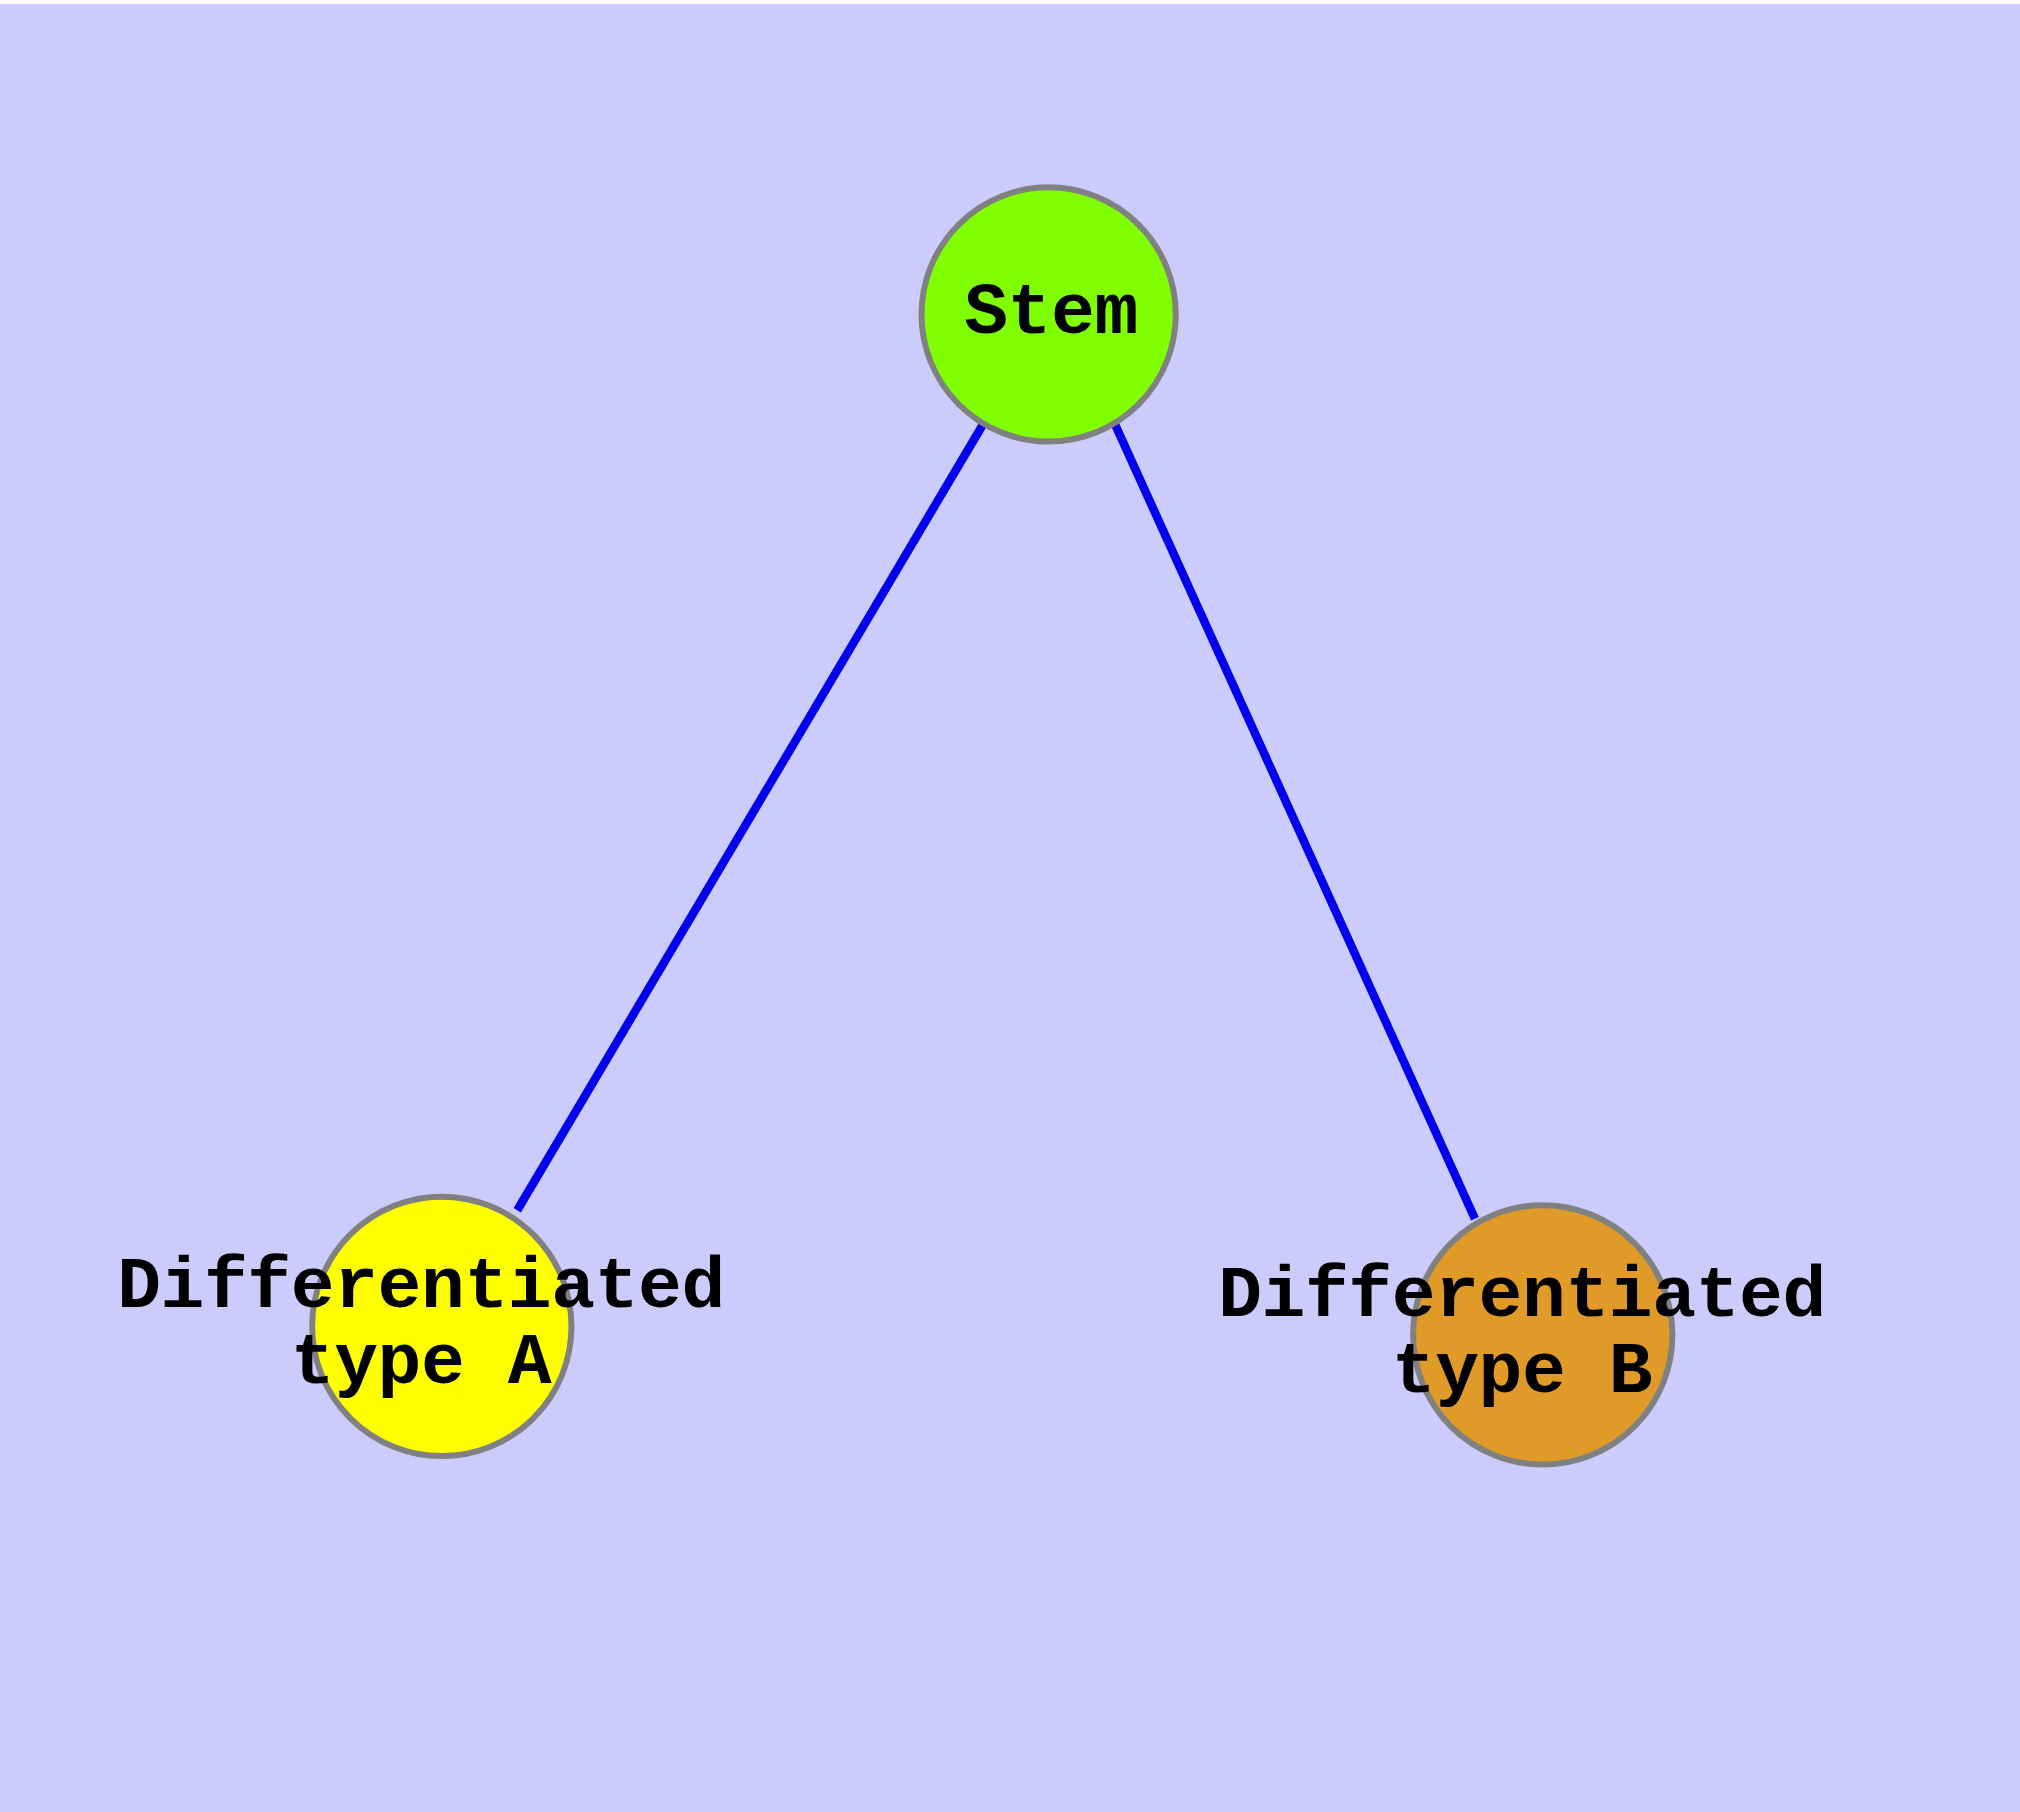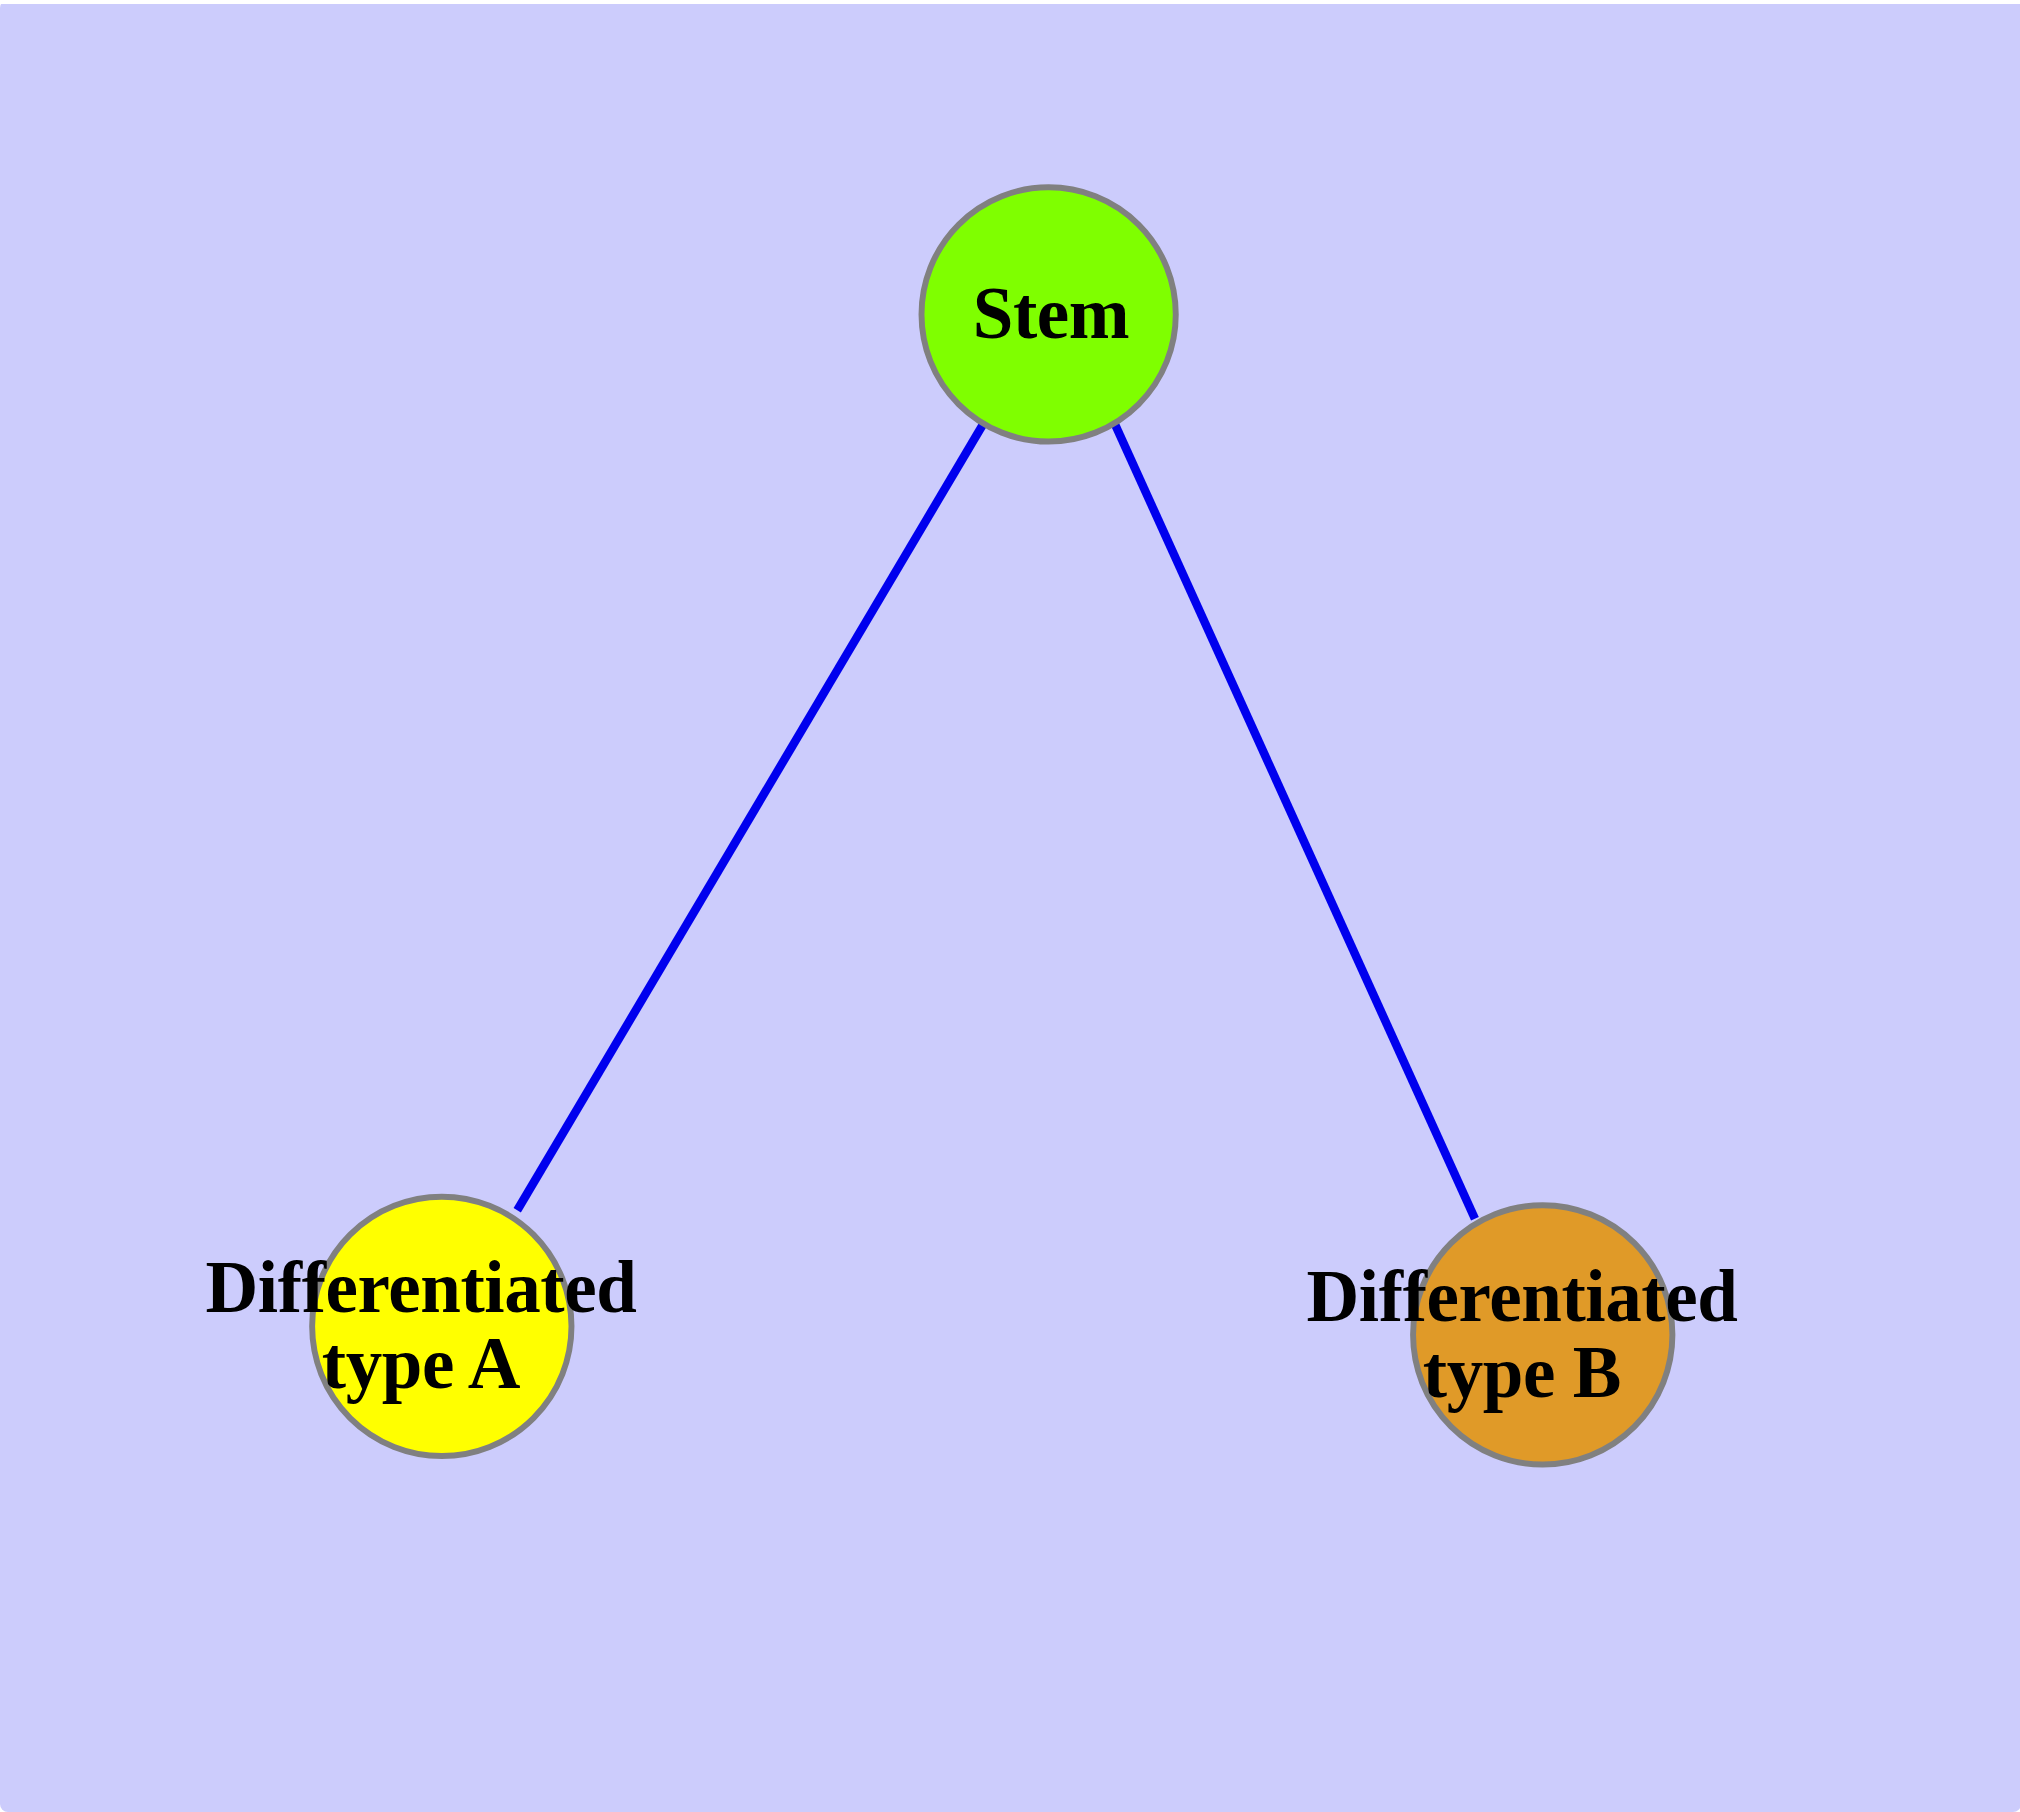--- a/index.html
+++ b/index.html
@@ -7,22 +7,21 @@
     margin: 0;
     padding: 0;
     background: #ffffff;
   }
   #canvas {
     position: relative;
     width: 2021px;
     height: 1812px;
     background: #ffffff;
     overflow: hidden;
-    font-family: Liberation Serif, serif;
-    border-radius: 8px;
+    font-family: Liberation Mono, monospace;
   }
   #plot-background {
     position: absolute;
     left: 0;
     top: 4.2px;
     width: 2021px;
     height: 1808px;
     background: #ccccfc;
   }
   #graph-svg {

